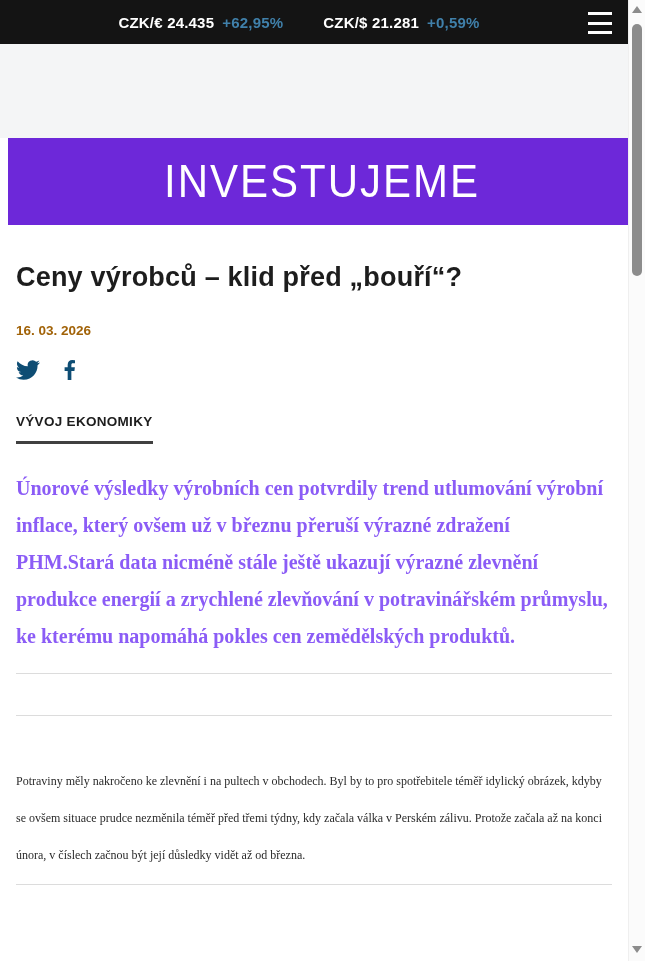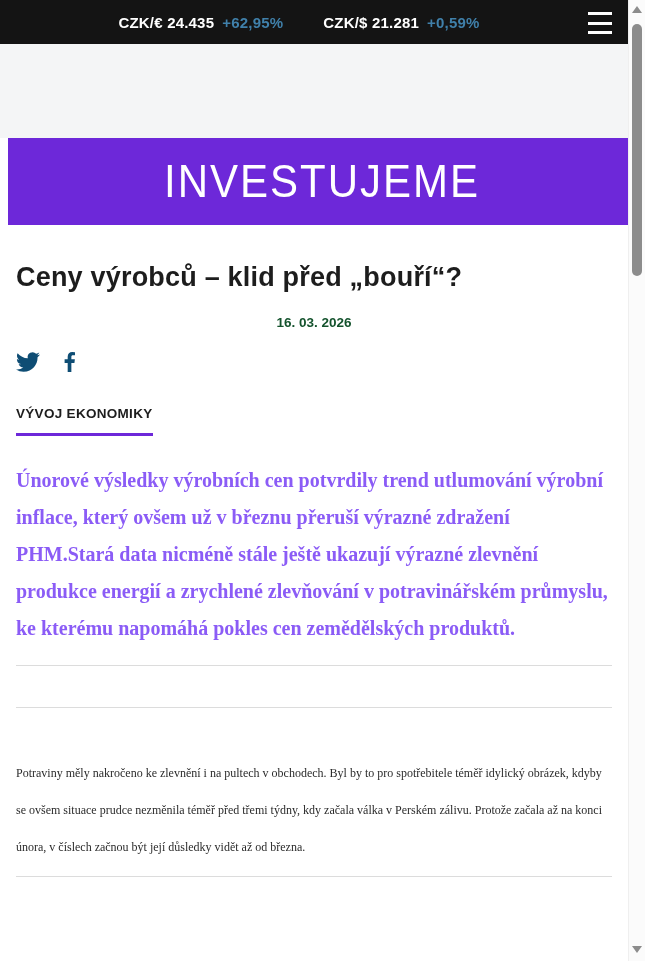--- a/index.html
+++ b/index.html
@@ -50,30 +50,30 @@
   
   .content {
     position: absolute; left: 0; top: 225px; width: 628px;
     background: #ffffff; padding: 4px 16px;
   }
   .title {
     margin-top: 33px;
     font-size: 27px; font-weight: 600; color: #1d1d1d; letter-spacing: 0.2px;
   }
   .date {
-    margin-top: 22px; font-size: 13.5px; font-weight: 700; color: #14532d; text-align: center;
+    margin-top: 30px; font-size: 13.5px; font-weight: 700; color: #a16207;
   }
   .social { margin-top: 19px; display: flex; gap: 16px; align-items: center; }
   .social .sbtn { background: none; border: none; cursor: pointer; color: #0e4d74; width: 26px; height: 26px; padding: 0; }
   .social .sbtn svg { width: 24px; height: 24px; display: block; }
 
   .category {
     margin-top: 31px; display: inline-block;
     font-size: 13.5px; font-weight: 800; letter-spacing: 0.3px; color: #1d1d1d;
-    padding-bottom: 12px; border-bottom: 3px solid #6d28d9;
+    padding-bottom: 12px; border-bottom: 3px solid #404040;
   }
 
   .perex {
     margin-top: 26px;
     font-family: "Liberation Serif", serif;
     font-weight: 700; font-size: 20px; line-height: 37px; color: #8b5cf6;
   }
   .divider { border: none; border-top: 1px solid #dcdcdc; margin-top: 18px; }
   .divider.d2 { margin-top: 41px; }
   .divider.d3 { margin-top: 10px; }

